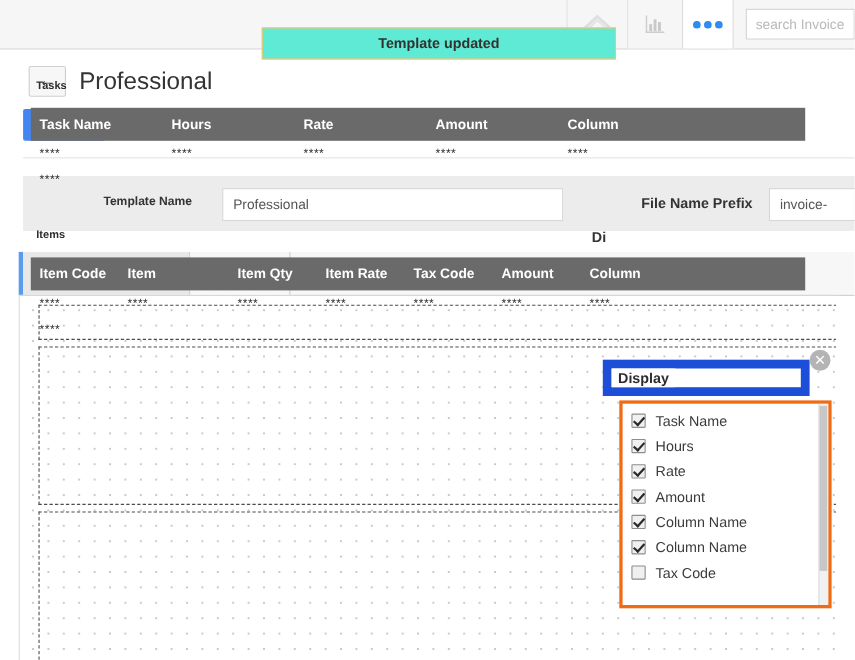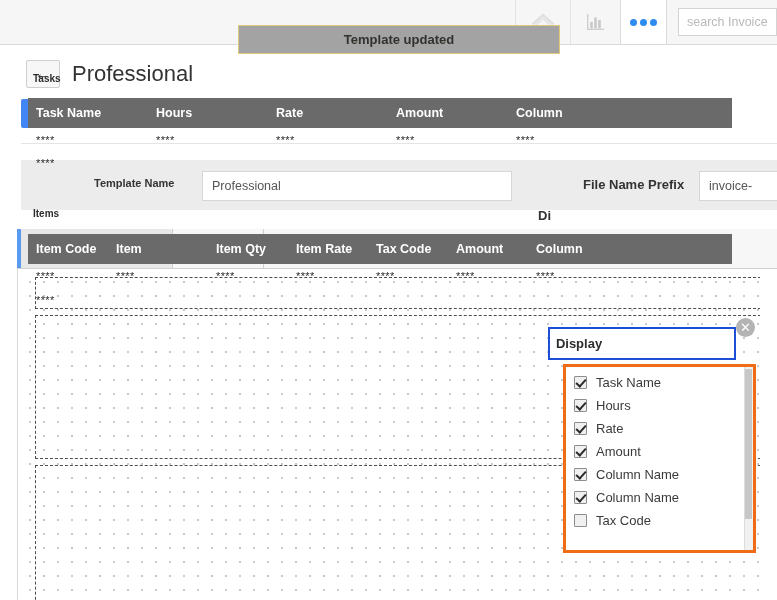--- a/index.html
+++ b/index.html
@@ -38,21 +38,21 @@
     border:1px solid #d4d4d4; background:#fff;
     box-sizing:border-box; padding:0 8px;
     font-size:12.5px; color:#b9b9b9;
     display:flex; align-items:center;
     white-space:nowrap; overflow:hidden;
   }
 
   
   .toast {
     position:absolute; left:238px; top:25px; width:322px; height:29px;
-    background:#a3a3a3; border:1px solid #e0c97a;
+    background:#5eead4; border:1px solid #e0c97a;
     box-sizing:border-box;
     display:flex; align-items:center; justify-content:center;
     font-size:13px; font-weight:bold; color:#31312e;
     z-index: 30;
   }
   .back-btn {
     position:absolute; left:26px; top:60px; width:34px; height:28px;
     border:1px solid #cfcfcf; background:#f7f7f7; border-radius:2px;
     display:flex; align-items:center; justify-content:center;
     font-size:16px; color:#3a3a3a; cursor:pointer; box-sizing:border-box;
@@ -162,21 +162,21 @@
     position:absolute; height:16px;
   }
   .cell {
     position:absolute; top:0; font-size:11px; color:#2a2a2a;
     letter-spacing:0.4px; white-space:nowrap; line-height:16px;
   }
 
   
   .disp-group {
     position:absolute; left:548px; top:327px; z-index:20;
-    border:2px solid #1d4ed8; background:#fff;
+    border:8px solid #1d4ed8; background:#fff;
     display:flex; box-sizing:border-box; height:33px; width:188px;
   }
   .disp-lbl {
     width:58px; display:flex; align-items:center; justify-content:center;
     font-size:13px; font-weight:bold; color:#2d2d2d;
     background:#ffffff; box-sizing:border-box;
   }
   .disp-btn {
     flex:1; display:flex; align-items:center; justify-content:center;
     background:#e6e6e6; border-left:1px solid #cccccc;

